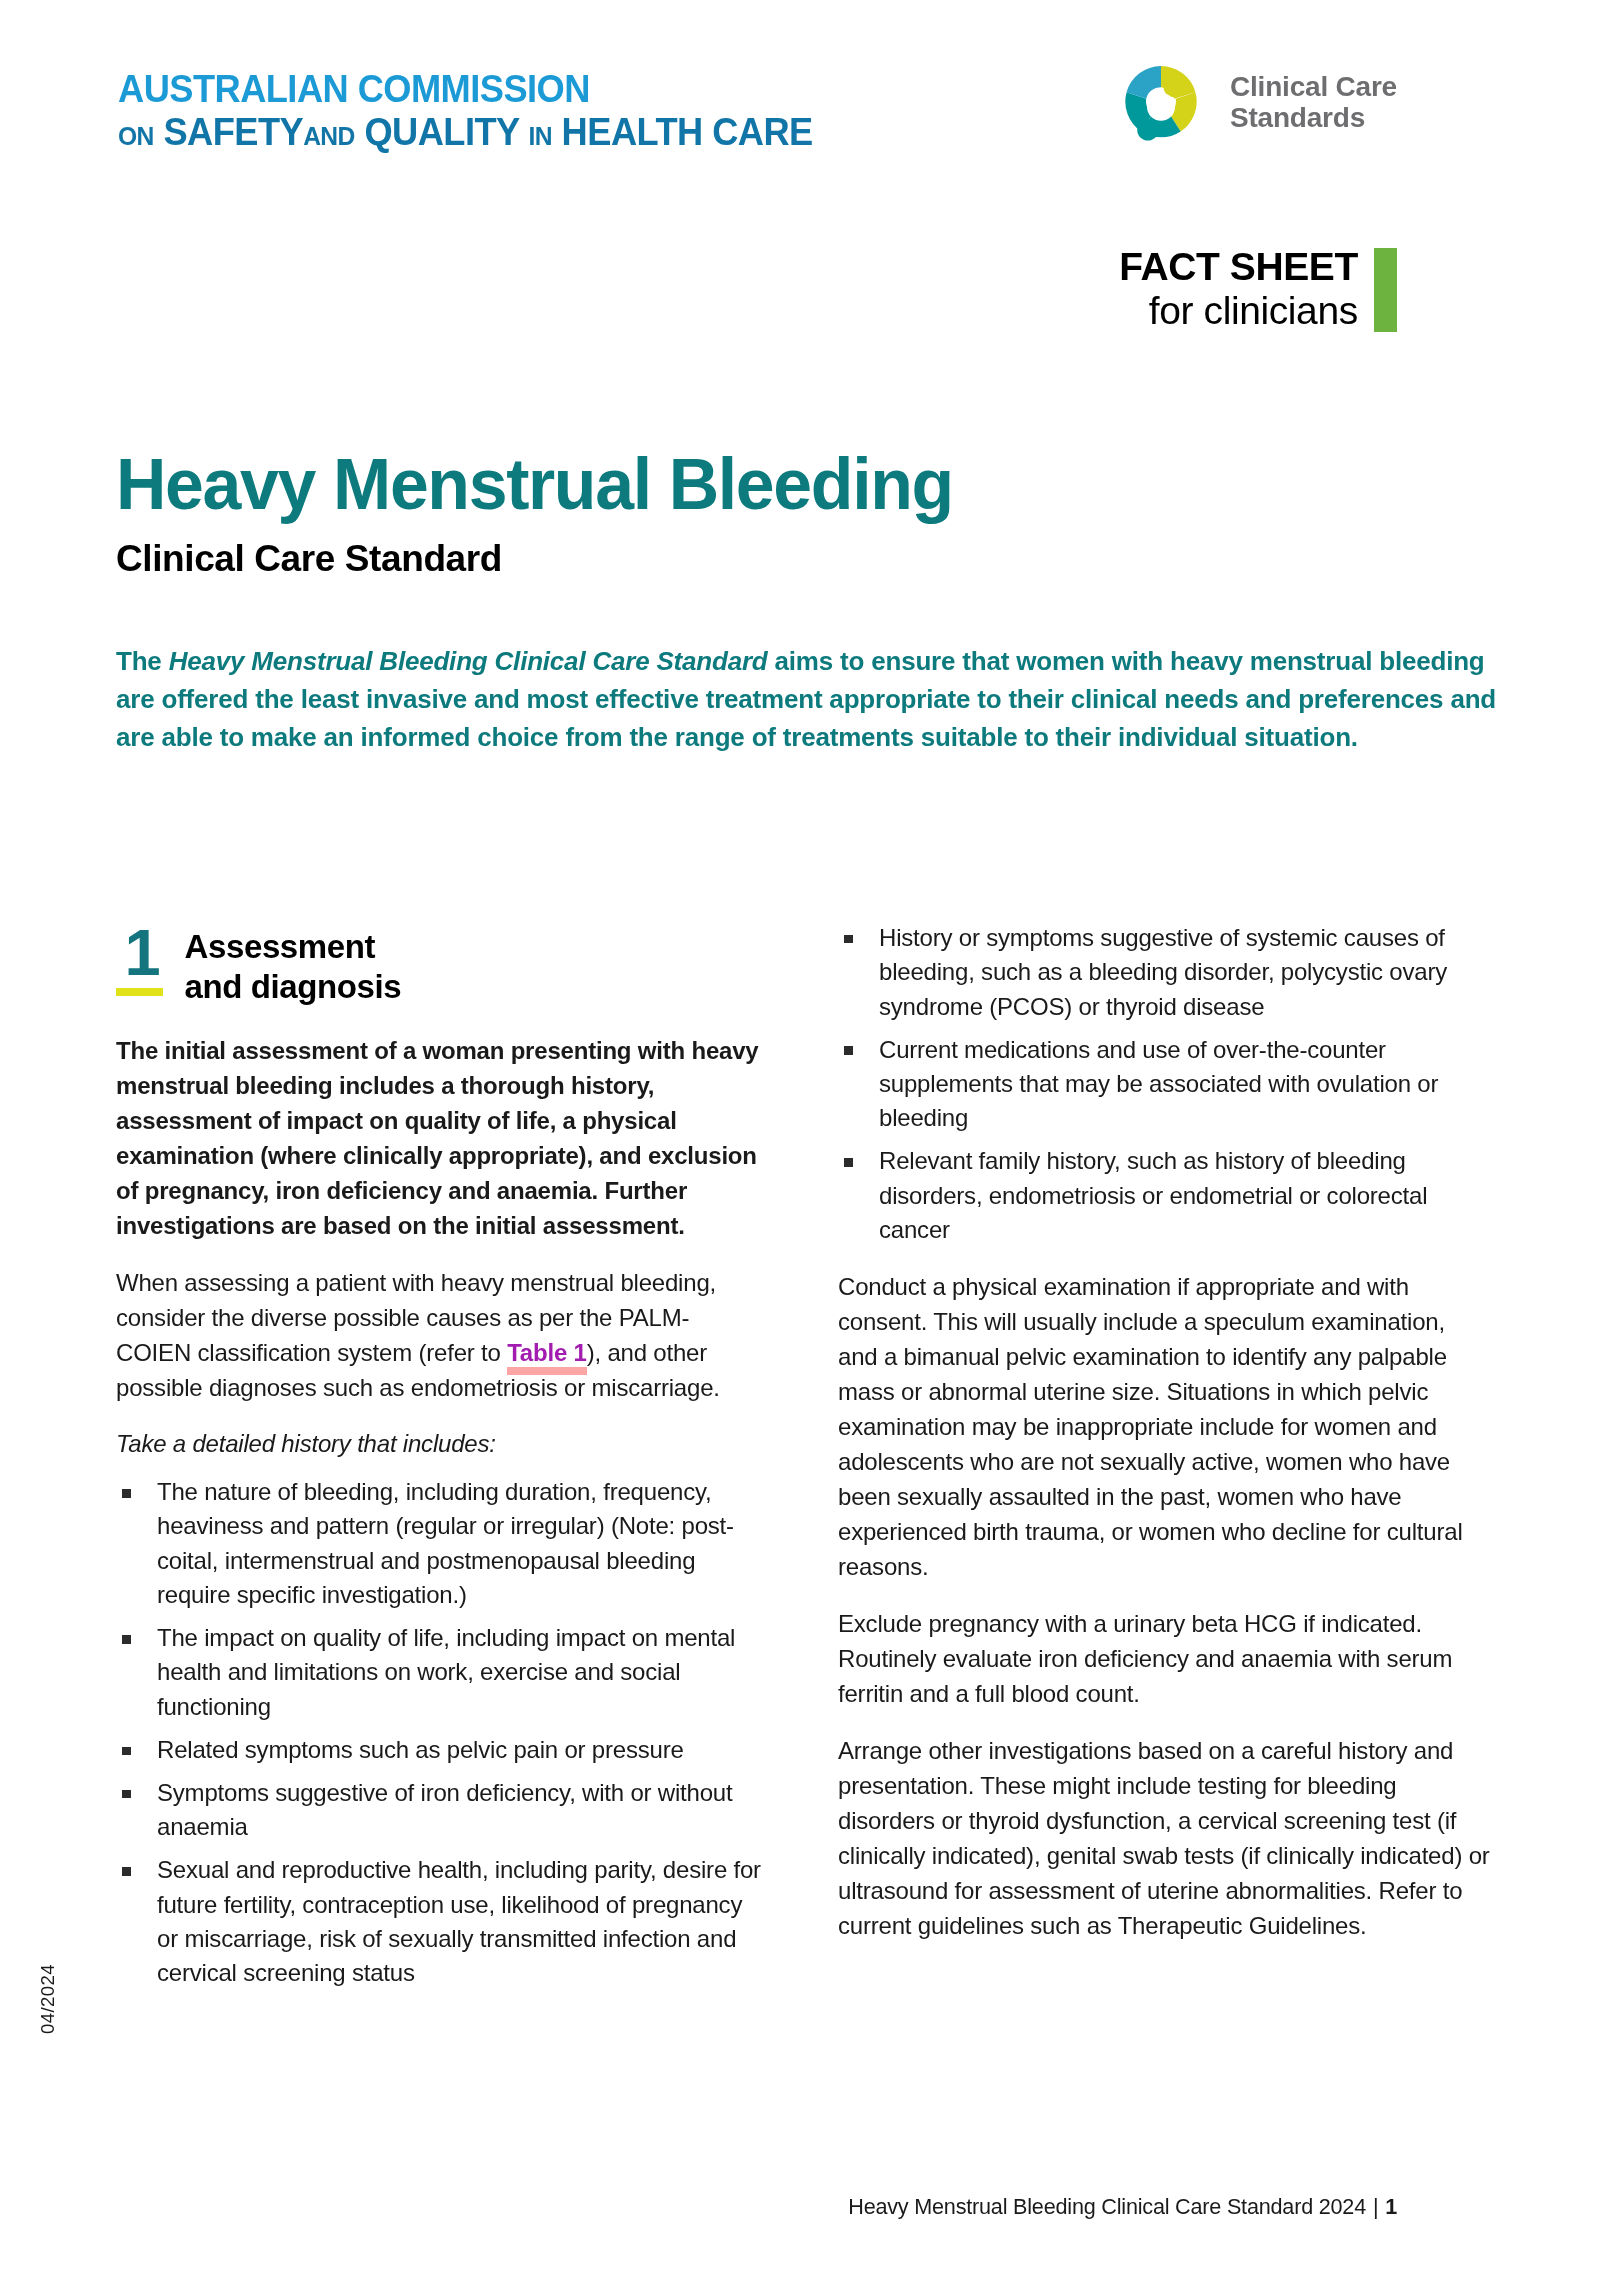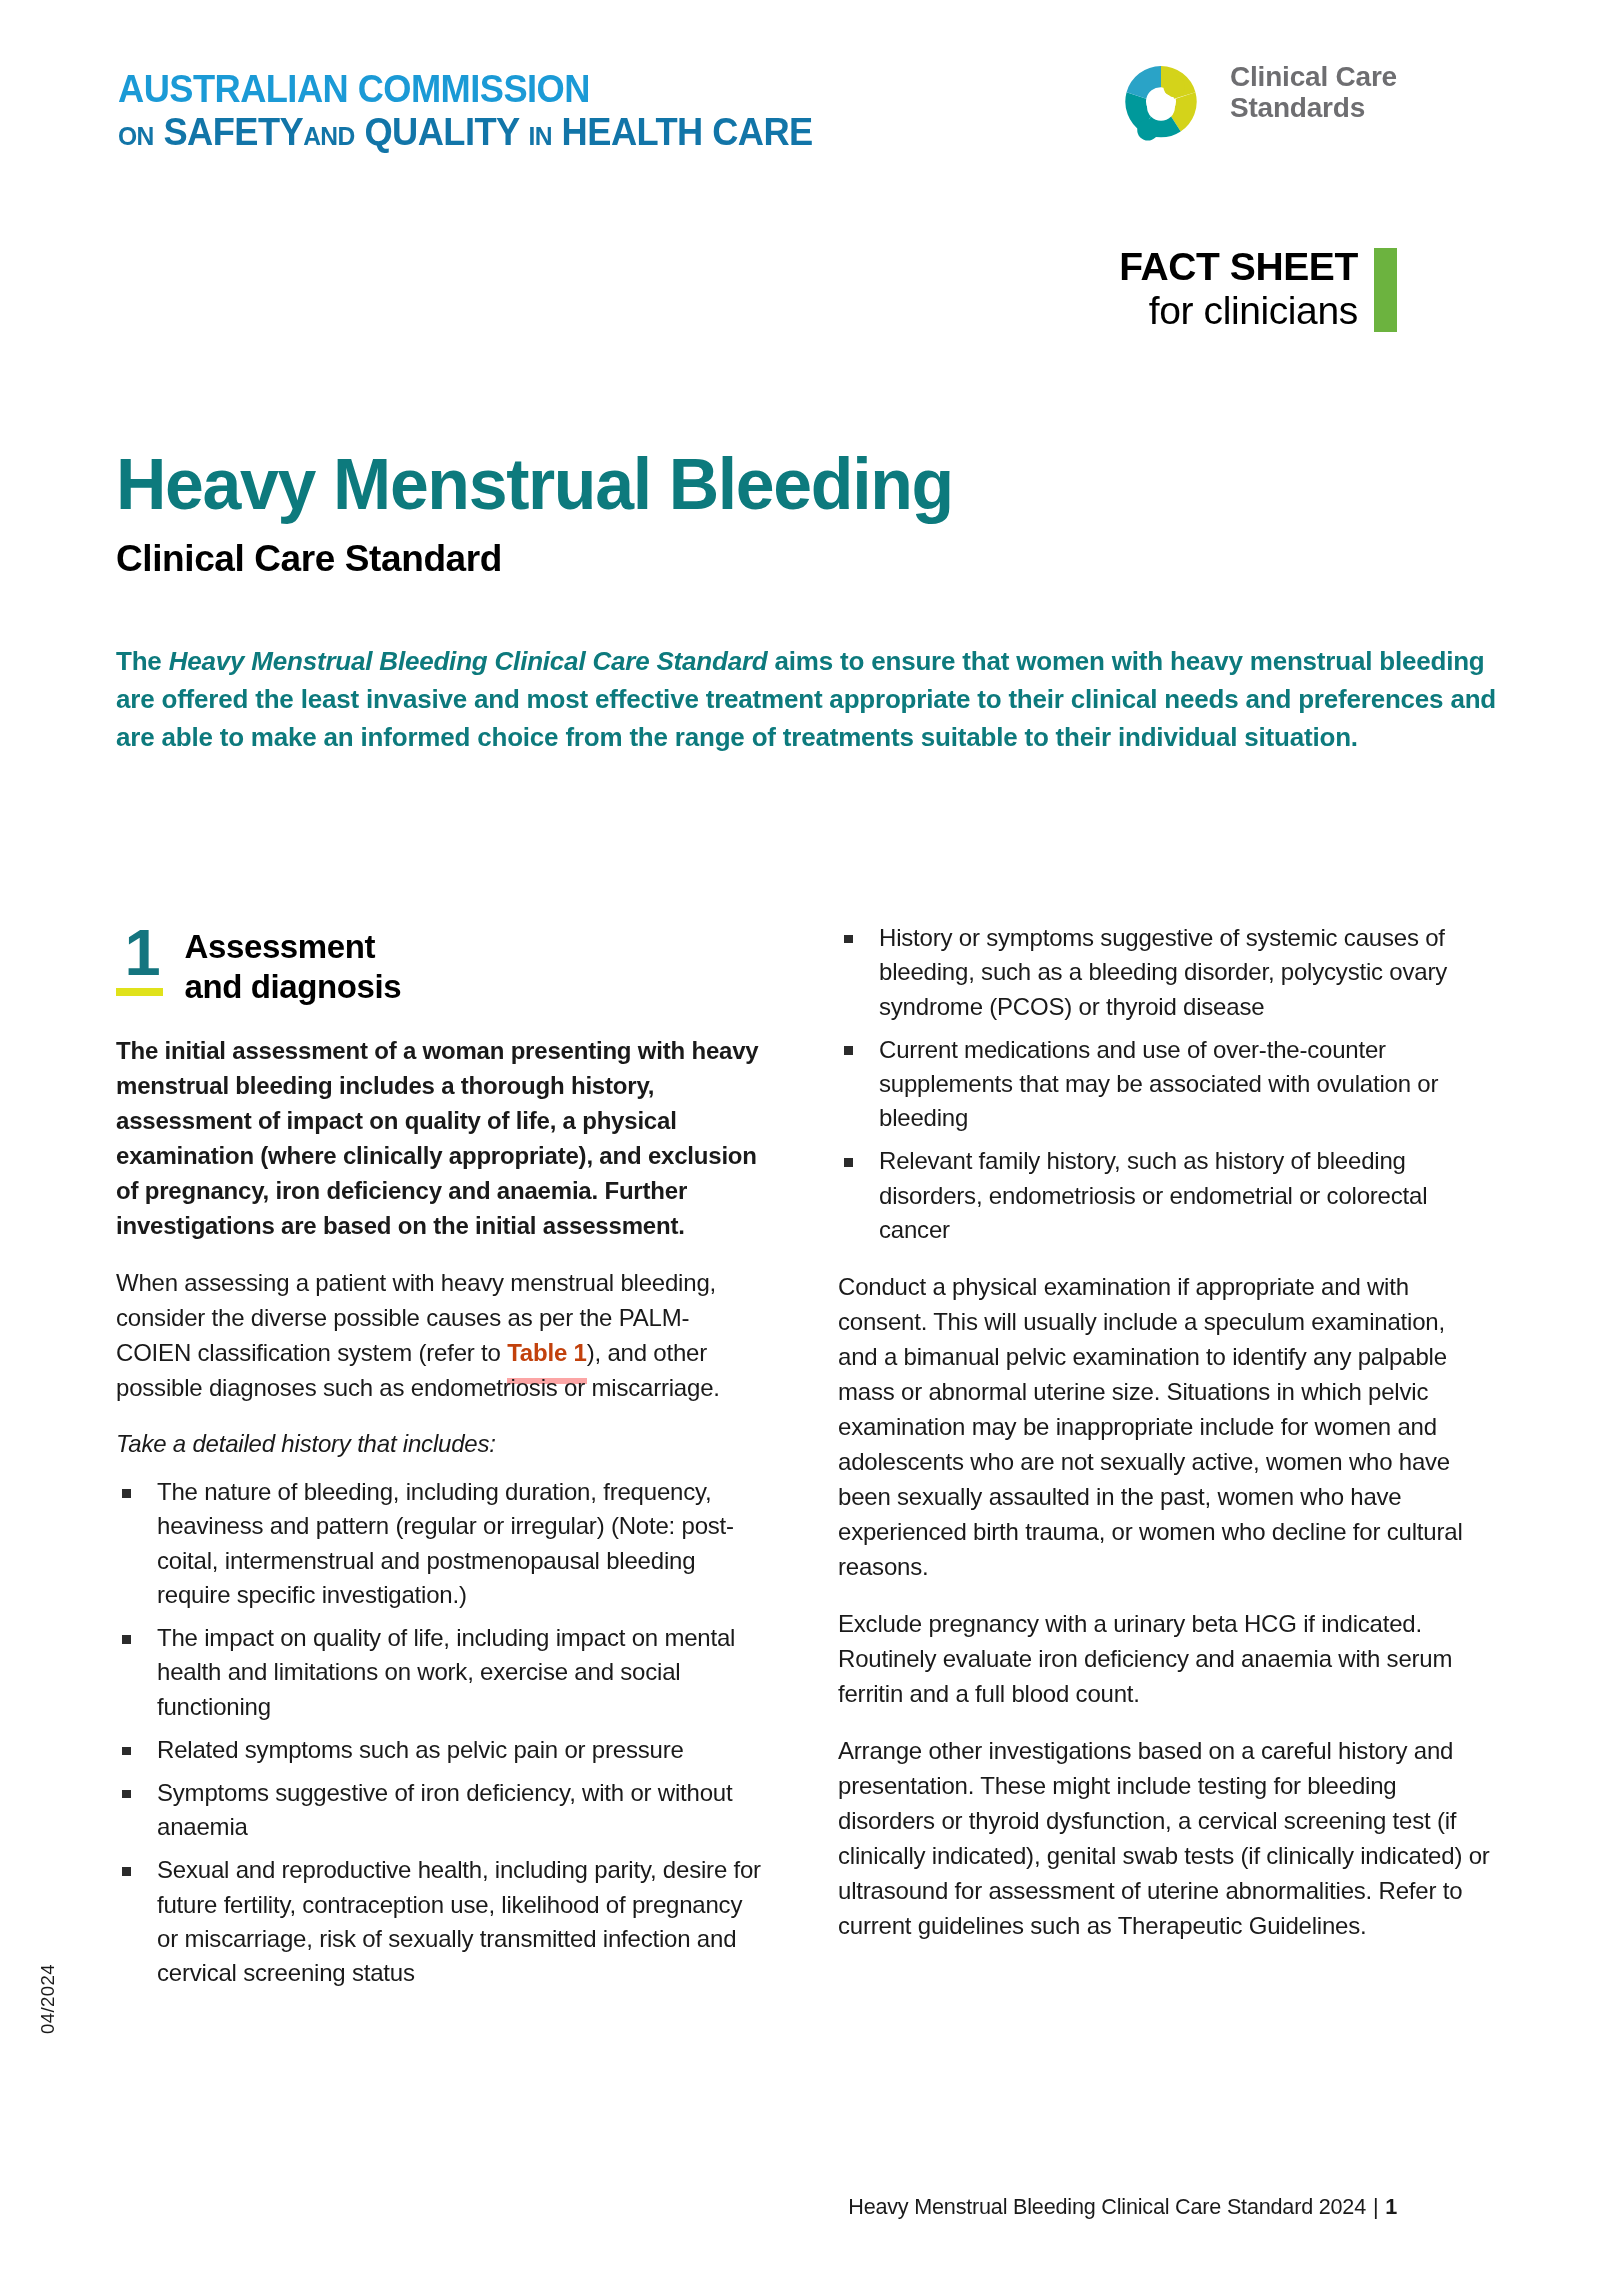--- a/index.html
+++ b/index.html
@@ -44,20 +44,21 @@
     transform-origin: left center;
     white-space: nowrap;
   }
   .mast-line2 .sm { font-size: 26.5px; }
 
   
   .ccs-logo {
     position: absolute;
     right: 116px; top: 61px;
     display: flex;
+    align-items: center;
     gap: 28px;
   }
   .ccs-mark { width: 82px; height: 82px; flex: none; }
   .ccs-text {
     font-family: "Liberation Sans", sans-serif;
     font-weight: 700;
     font-size: 28px;
     line-height: 1.12;
     color: #6e6e71;
     letter-spacing: -0.2px;
@@ -187,24 +188,24 @@
     font-size: 24px;
     line-height: 1.46;
     color: #1a1a1a;
     margin: 0 0 21.6px 0;
     letter-spacing: -0.2px;
   }
   p.body.lead { font-weight: 700; }
   p.body.tight { margin-bottom: 13.7px; font-style: italic; }
   p.body a.ref {
     font-weight: 700;
-    color: #c2410c;
+    color: #a21caf;
     text-decoration: none;
-    border-bottom: 6px solid #fca5a5;
-    padding-bottom: 12px;
+    border-bottom: 8px solid #fca5a5;
+    padding-bottom: 1px;
   }
 
   ul.bullets {
     list-style: none;
     margin: 0 0 21.6px 0;
     padding: 0;
   }
   ul.bullets li {
     position: relative;
     padding-left: 41px;

